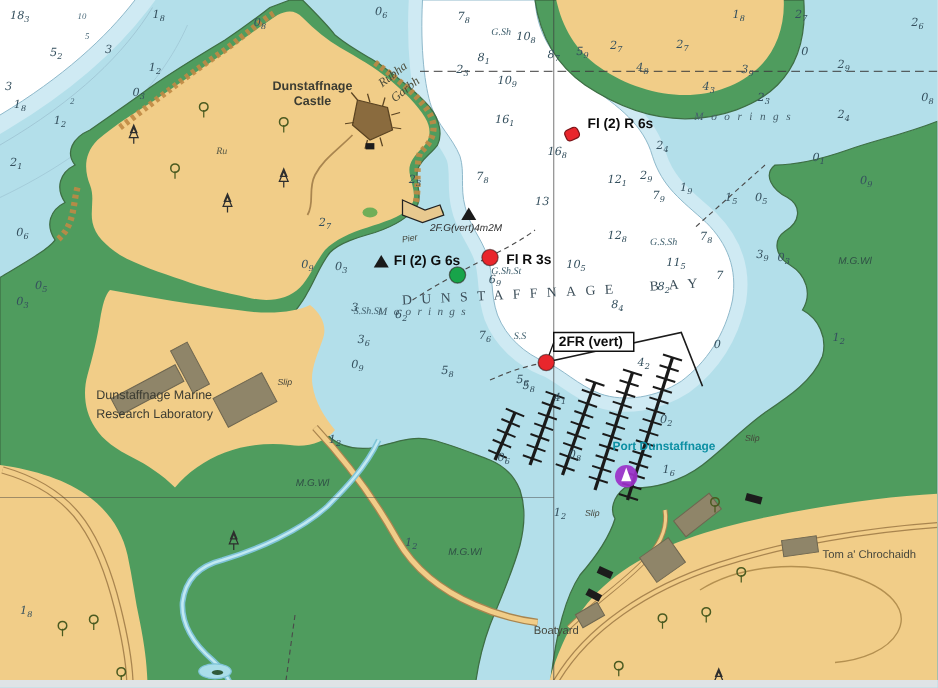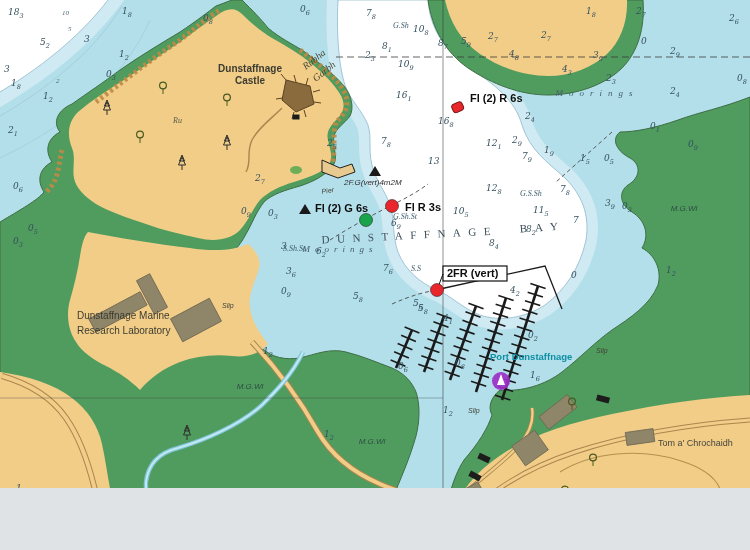--- a/index.html
+++ b/index.html
@@ -1,16 +1,16 @@
 <!DOCTYPE html>
 <html><head>
 <meta charset="utf-8">
 <style>
   html,body{margin:0;padding:0;background:#dfe3e6;}
-  .stage{position:relative;width:750px;height:488px;overflow:hidden;background:#b3dfea;}
+  .stage{position:relative;width:750px;height:544px;overflow:hidden;background:#b3dfea;}
   svg{position:absolute;left:0;top:0;display:block;}
   text{user-select:none;}
   .snd{font:italic 9px "DejaVu Serif",serif;fill:#35505e;}
   .snd .sub{font-size:6.5px;}
   .place{font:bold 10px "Liberation Sans",sans-serif;fill:#3c3c32;}
   .place-l{font:10px "Liberation Sans",sans-serif;fill:#3c3c32;}
   .place-s{font:9px "Liberation Sans",sans-serif;fill:#46463c;}
   .ital{font:italic 10px "Liberation Serif",serif;fill:#4c4c3a;}
   .ital-sm{font:italic 8px "Liberation Serif",serif;fill:#5c5c48;}
   .moor{font:italic 9px "Liberation Serif",serif;fill:#46606c;}

